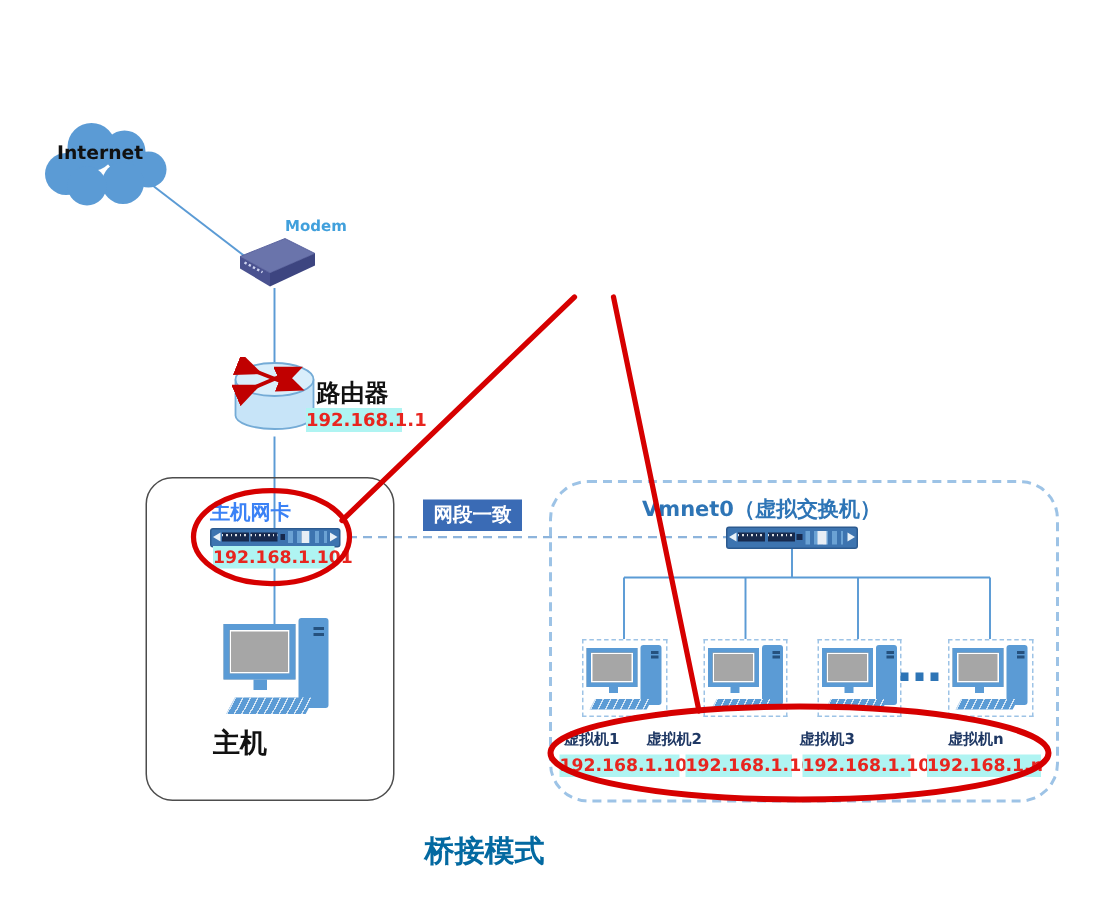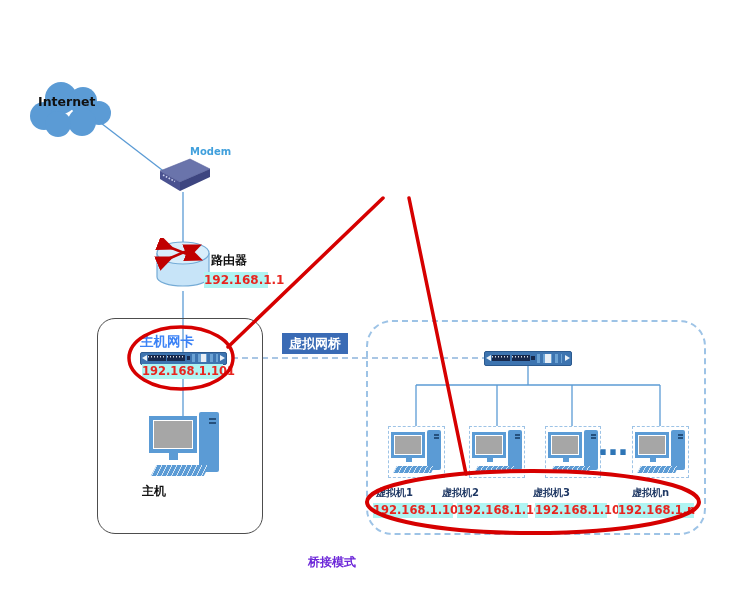--- a/index.html
+++ b/index.html
@@ -20,21 +20,21 @@
   .cyan-badge {
     background:#aff4f2; color:#e8251f; font-weight:bold; font-size:11.5px;
     line-height:15px; text-align:center; white-space:nowrap;
   }
   .annot {
     font-family:"DejaVu Serif","Liberation Serif",serif;
     color:#dc1410; font-size:18px; letter-spacing:1px; white-space:nowrap;
   }
   .mode {
     font-family:"DejaVu Serif","Liberation Serif",serif;
-    color:#6d28d9; font-size:12px; font-weight:bold; white-space:nowrap;margin-left:25px;
+    color:#0369a1; font-size:20px; font-weight:bold; white-space:nowrap;
   }
 
   
   .host-box {
     left:97px; top:318px; width:164px; height:214px;
     border:1.5px solid #4d4d4d; border-radius:18px;
   }
   .vswitch-box {
     left:366px; top:320px; width:336px; height:211px;
     border:2px dashed #9dc3e6; border-radius:26px;
@@ -127,21 +127,21 @@
         <polygon points="0,0 7,3 0,6" fill="#c00000"></polygon>
       </marker>
     </defs>
     <path d="M3 15 v24 a26 9 0 0 0 52 0 V15" fill="#c7e4f8" stroke="#74abd6" stroke-width="1.2"></path>
     <ellipse cx="29" cy="15" rx="26" ry="11" fill="#d9eefb" stroke="#74abd6" stroke-width="1.2"></ellipse>
     <g stroke="#c00000" stroke-width="2.6">
       <line x1="14" y1="21" x2="42" y2="9" marker-start="url(#ah)" marker-end="url(#ah)"></line>
       <line x1="15" y1="9" x2="43" y2="20" marker-start="url(#ah)" marker-end="url(#ah)"></line>
     </g>
   </svg>
-  <div class="abs lbl-black" style="left:211px;top:252px;font-size:12px">路由器</div>
+  <div class="abs lbl-black" style="left:211px;top:252px;font-size:16px">路由器</div>
   <div class="abs cyan-badge" style="left:204px;top:272px;width:64px;height:16px;line-height:16px;font-size:12px">192.168.1.1</div>
 
   <div class="abs host-box"></div>
   <div class="abs lbl-sky center" style="left:140px;top:333px;width:85px;font-size:13.5px">主机网卡</div>
 
   <div class="devbar" style="left:140px;top:352px;width:85px;height:11px">
     <span class="arrow-l"></span>
     <span class="port p1"></span>
     <span class="port p2"></span>
     <span class="sq"></span>
@@ -150,25 +150,26 @@
     <span class="arrow-r"></span>
   </div>
   <div class="abs cyan-badge" style="left:142px;top:364px;width:81px;height:15px;font-size:11.5px">192.168.1.101</div>
 
   <div class="pc" style="left:149px;top:411px;width:70px;height:66px">
     <span class="tower"></span>
     <span class="monitor"></span>
     <span class="stand"></span>
     <span class="kb"></span>
   </div>
-  <div class="abs lbl-black center" style="left:142px;top:483px;width:80px;font-size:12px">主机</div>
-
-  <div class="abs bridge-badge">虚拟网桥</div>
+  <div class="abs lbl-black center" style="left:142px;top:483px;width:80px;font-size:18px">主机</div>
+
+  <div class="abs bridge-badge">网段一致</div>
 
   <div class="abs vswitch-box"></div>
+  <div class="abs lbl-blue center" style="left:428px;top:331px;width:200px;font-size:14px">Vmnet0（虚拟交换机）</div>
 
   <div class="devbar" style="left:484px;top:351px;width:86px;height:13px">
     <span class="arrow-l"></span>
     <span class="port p1"></span>
     <span class="port p2"></span>
     <span class="sq"></span>
     <span class="ribs"></span>
     <span class="wseg"></span>
     <span class="arrow-r"></span>
   </div>
@@ -201,21 +202,21 @@
   <div class="vm-dashed" style="left:632px;width:57px">
     <div class="pc small" style="left:2px;top:2px;width:50px;height:45px">
       <span class="tower"></span>
         <span class="monitor"></span>
         <span class="stand"></span>
         <span class="kb"></span>
     </div>
   </div>
 
   <div class="vm-label lbl-navy center" style="left:376px">虚拟机1</div>
-  <div class="vm-label lbl-navy center" style="left:442px">虚拟机2</div>
+  <div class="vm-label lbl-navy center" style="left:431px">虚拟机2</div>
   <div class="vm-label lbl-navy center" style="left:533px">虚拟机3</div>
   <div class="vm-label lbl-navy center" style="left:632px">虚拟机n</div>
 
   <div class="vm-ip cyan-badge" style="left:373px;width:80px">192.168.1.105</div>
   <div class="vm-ip cyan-badge" style="left:457px;width:71px">192.168.1.106</div>
   <div class="vm-ip cyan-badge" style="left:535px;width:72px">192.168.1.107</div>
   <div class="vm-ip cyan-badge" style="left:618px;width:76px">192.168.1.n</div>
 
   <div class="abs mode" style="left:283px;top:554px">桥接模式</div>
 

